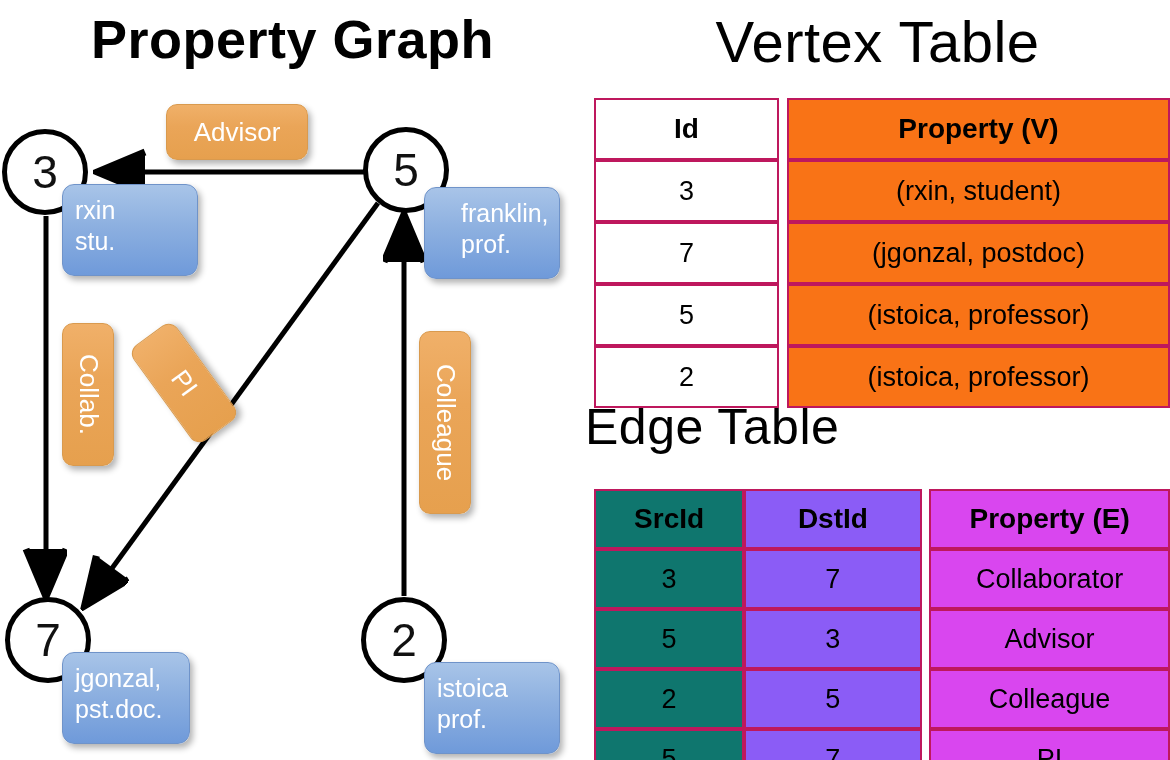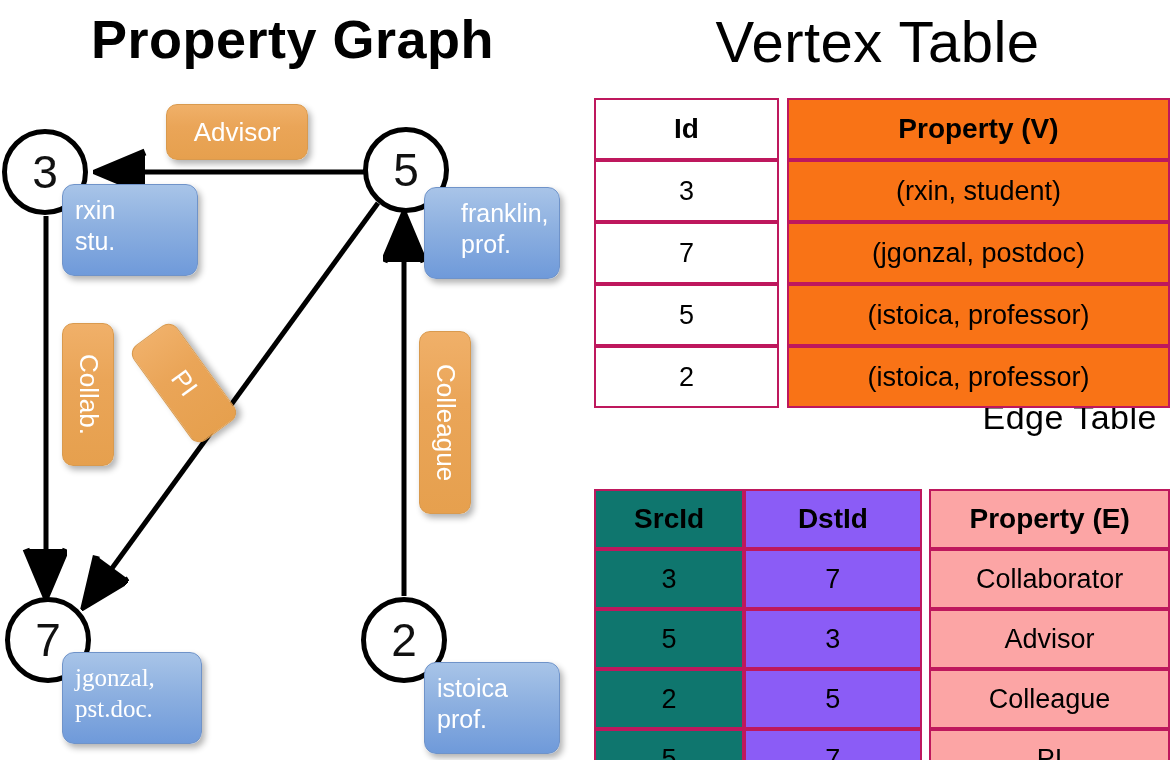--- a/index.html
+++ b/index.html
@@ -30,23 +30,23 @@
     text-align: center;
     font-size: 54px;
     font-weight: bold;
   }
   #title-vertex-table {
     left: 585px; top: 8px; width: 585px;
     text-align: center;
     font-size: 58px;
   }
   #title-edge-table {
-    left: 572px; top: 398px; width: 585px;
-    text-align: right;
-    font-size: 34px;
+    left: 585px; top: 398px; width: 585px;
+    text-align: left;
+    font-size: 50px;
   }
 
   
   #graph-panel {
     position: absolute;
     left: 0; top: 0;
     width: 585px; height: 760px;
   }
   #graph-edges {
     position: absolute;
@@ -133,21 +133,21 @@
   }
 
   #vertex-table { left: 594px; top: 98px; }
   #vertex-table .c-id      { width: 182px; height: 56px; background:#ffffff; }
   #vertex-table .c-prop    { width: 382px; height: 56px; background:#f97316; }
   #vertex-table .spacer    { width: 8px; border: none; background: #ffffff; padding:0; }
 
   #edge-table { left: 594px; top: 489px; }
   #edge-table .c-src   { width: 147px; height: 54px; background:#0f766e; }
   #edge-table .c-dst   { width: 175px; height: 54px; background:#8b5cf6; }
-  #edge-table .c-prop  { width: 238px; height: 54px; background:#fca5a5;margin-left:43px; }
+  #edge-table .c-prop  { width: 238px; height: 54px; background:#d946ef;margin-left:43px; }
   #edge-table .spacer  { width: 8px; border: none; background: #ffffff; padding:0; }
 </style>
 </head>
 <body>
 
 <div class="title" id="title-property-graph">Property Graph</div>
 <div class="title" id="title-vertex-table">Vertex Table</div>
 <div class="title" id="title-edge-table">Edge Table</div>
 
 <div id="graph-panel">
@@ -185,21 +185,21 @@
   <div class="prop-box" style="left:62px;  top:184px; width:136px; height:92px;">
     <div>rxin</div>
     <div>stu.</div>
   </div>
 
   <div class="prop-box" style="left:424px; top:187px; width:136px; height:92px;padding-left:36px;">
     <div>franklin,</div>
     <div>prof.</div>
   </div>
 
-  <div class="prop-box" style="left:62px;  top:652px; width:140px; height:92px;font-family:Liberation Serif, serif;">
+  <div class="prop-box" style="left:62px;  top:652px; width:128px; height:92px;">
     <div>jgonzal,</div>
     <div>pst.doc.</div>
   </div>
 
   <div class="prop-box" style="left:424px; top:655px; width:136px; height:92px;margin-top:7px;">
     <div>istoica</div>
     <div>prof.</div>
   </div>
 
   <div class="edge-label" style="left:166px; top:104px; width:142px; height:56px;">

